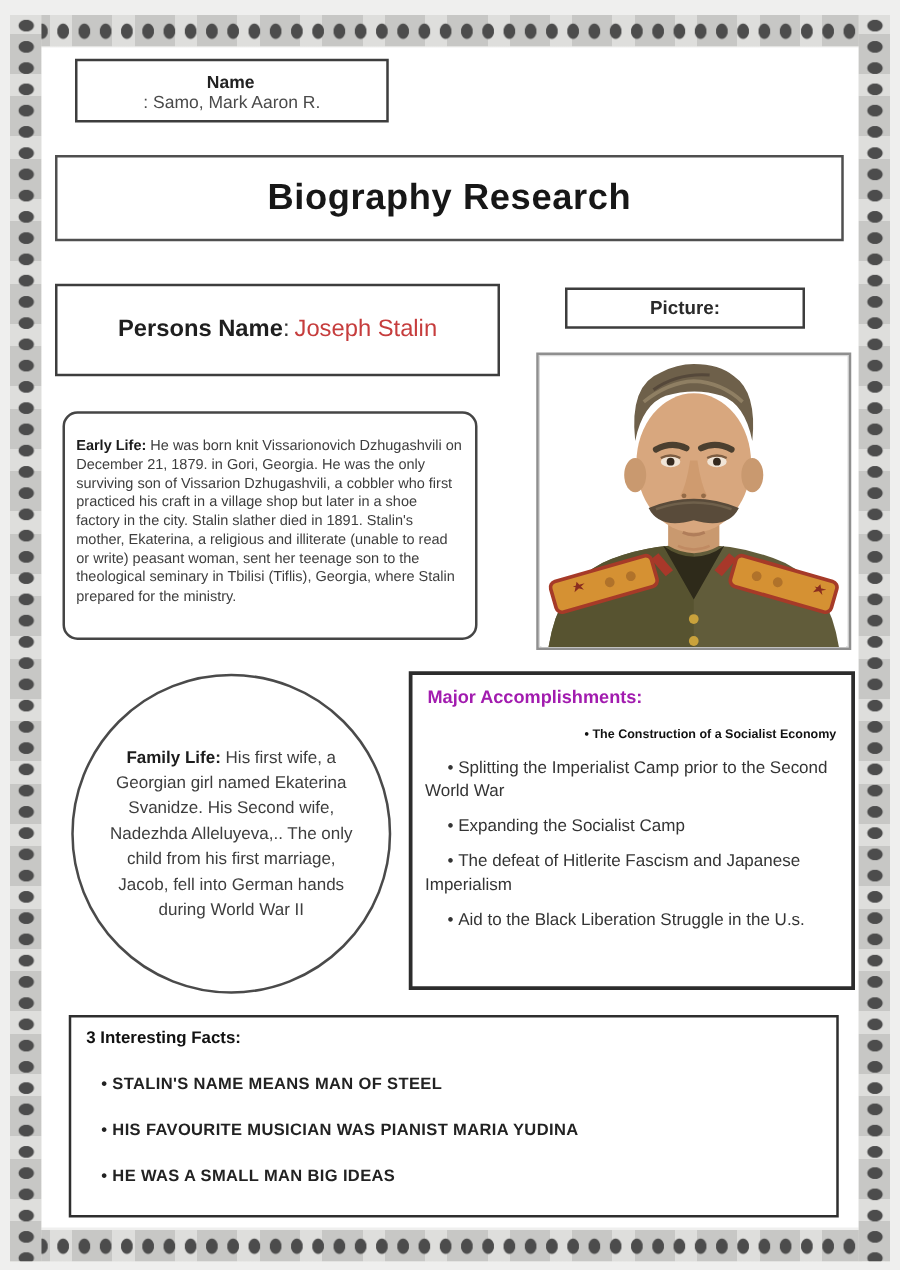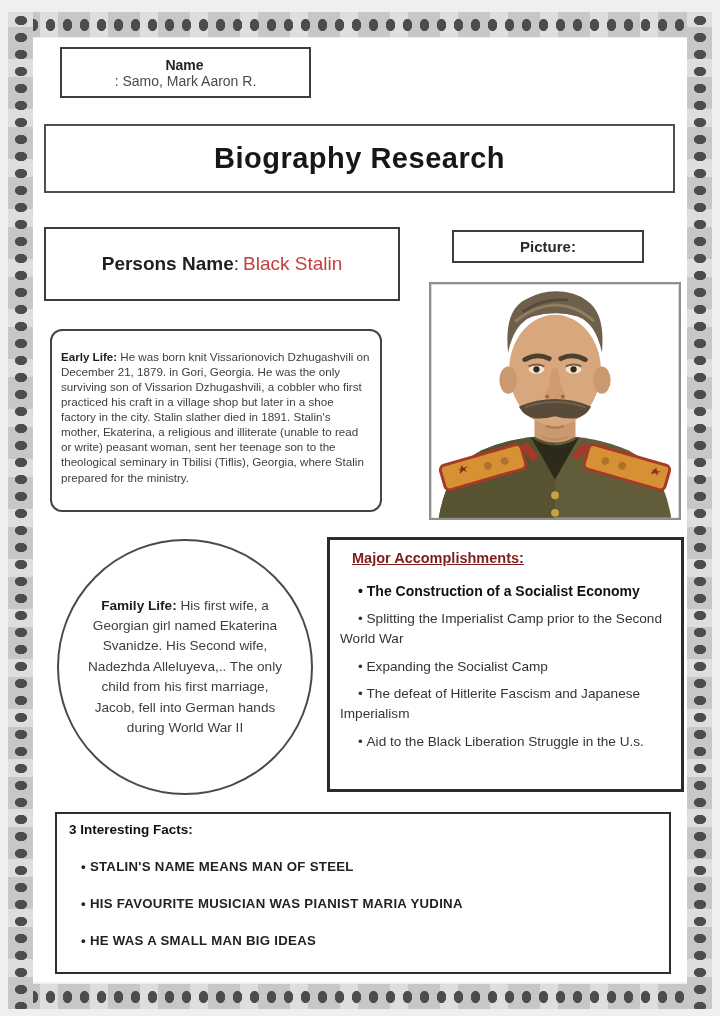--- a/index.html
+++ b/index.html
@@ -42,24 +42,24 @@
 
   .picture-frame{left:429px; top:282px; width:252px; height:238px; border:2px solid #8f8f8f; box-shadow:inset 0 0 0 1px #d9d9d9; display:flex; align-items:flex-end; justify-content:center;}
 
   .early-box{left:50px; top:329px; width:332px; height:183px; border-radius:12px; border-color:#454545; padding:18px 9px; font-size:11.6px; line-height:1.3; color:#3e3e3e;}
   .early-box b{color:#1c1c1c;}
 
   .family-circle{left:57px; top:539px; width:256px; height:256px; border-radius:50%; border:2px solid #4a4a4a; display:flex; align-items:center; justify-content:center; text-align:center; padding:26px; font-size:13.6px; line-height:1.5; color:#3e3e3e;}
   .family-circle b{color:#1c1c1c;}
 
   .major-box{left:327px; top:537px; width:357px; height:255px; border:3px solid #2c2c2c; padding:8px 12px 8px 10px; font-size:13.6px; line-height:1.45; color:#343434;}
-  .major-box h2{margin:0 0 12px 12px; font-size:14.5px; color:#7f1d1d;text-decoration:underline;}
+  .major-box h2{margin:0 0 12px 2px; font-size:14.5px; color:#a21caf;}
   .acc-item{margin:8px 0; text-indent:18px;}
   .acc-item::before{content:"\2022\00a0";}
-  .acc-bold{font-weight:bold; color:#111; font-size:14px;}
+  .acc-bold{font-weight:bold; color:#111; font-size:10px;text-align:right;}
 
   .facts-box{left:55px; top:812px; width:616px; height:162px; border:2px solid #2e2e2e; padding:6px 12px; font-size:13px; color:#2e2e2e;}
   .facts-box h2{margin:2px 0 0 0; font-size:13.5px; color:#111;}
   .fact-item{margin:22px 0 0 12px; font-weight:bold; letter-spacing:.3px; font-size:13.2px; color:#222;}
   .fact-item::before{content:"\2022\00a0";}
 </style>
 </head>
 <body>
 
 <div class="page">
@@ -76,21 +76,21 @@
       <span>: Samo, Mark Aaron R.</span>
   </div>
 
   <div class="box title-box">
     <h1>Biography Research</h1>
   </div>
 
   <div class="box person-box">
     <span class="lbl">Persons Name</span>
       <span>:</span>
-      <span class="val">Black Stalin</span>
+      <span class="val">Joseph Stalin</span>
   </div>
 
   <div class="box picture-label-box">
     <span>Picture:</span>
   </div>
 
   <div class="box picture-frame">
     <svg width="244" height="230" viewBox="0 0 250 235" xmlns="http://www.w3.org/2000/svg">
       <rect x="0" y="0" width="250" height="235" fill="#ffffff"></rect>
 

